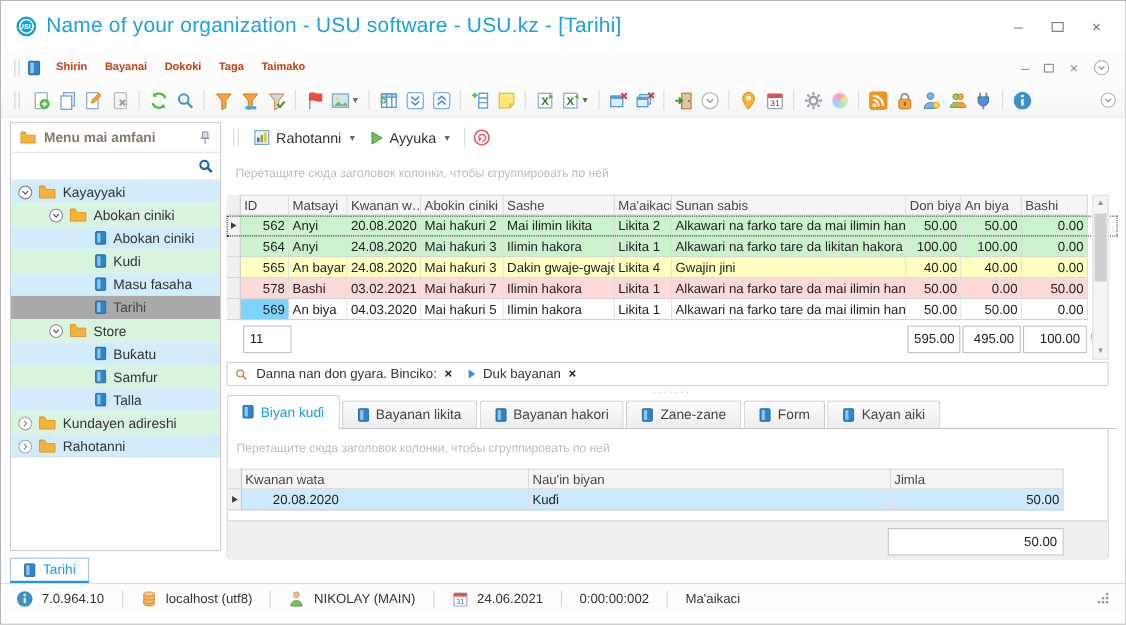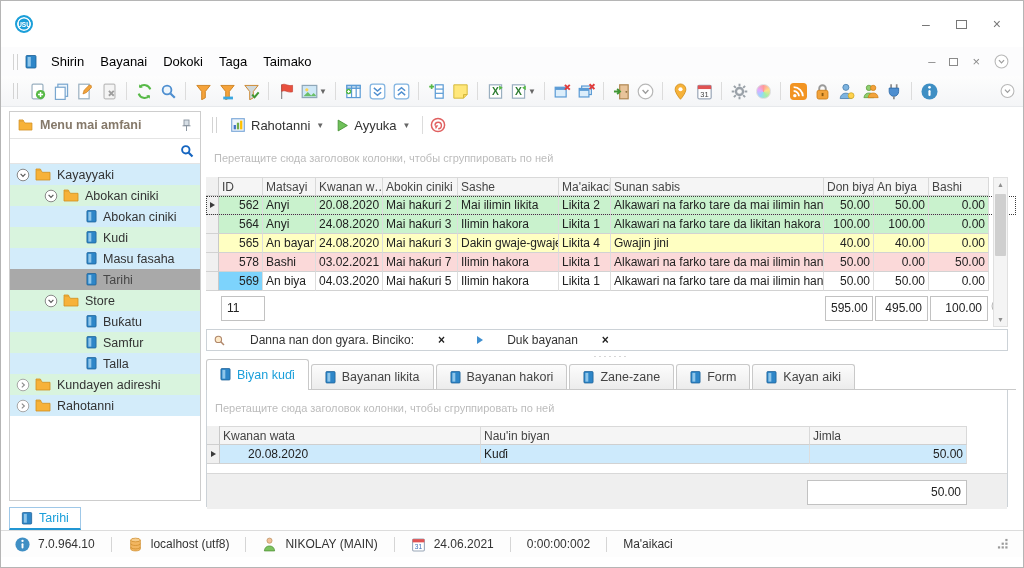--- a/index.html
+++ b/index.html
@@ -10,21 +10,21 @@
   #titlebar { position:absolute; top:0; left:0; right:0; height:46px; display:flex; align-items:center; padding:0 14px; background:#fff; }
   #logo { width:18px; height:18px; border-radius:50%; background:#1b9fd9; color:#fff; font-size:6.5px; font-weight:bold; display:flex; align-items:center; justify-content:center; border:2px solid #1b9fd9; box-shadow:inset 0 0 0 1.5px #fff; }
   #title-text { margin-left:9px; font-size:19px; color:#1ba1dc; letter-spacing:.2px; white-space:nowrap; }
   #win-controls { margin-left:auto; display:flex; gap:26px; align-items:center; padding-right:8px; color:#777; }
   .wc { font-size:14px; cursor:default; line-height:1; }
   .wc-max { width:11px; height:9px; border:1px solid #777; }
 
   
   #menubar { position:absolute; top:46px; left:0; right:0; height:29px; display:flex; align-items:center; padding:0 10px; background:#fcfcfd; }
   .grip { width:5px; height:16px; border-left:1px solid #d3d3d3; border-right:1px solid #d3d3d3; margin:0 7px 0 2px; }
-  .menu-item { font-size:13px; color:#000000; padding:3px 8px; }
+  .menu-item { font-size:10px; color:#c2410c; padding:3px 8px;font-weight:bold; }
   #mdi-controls { margin-left:auto; display:flex; gap:14px; align-items:center; color:#8a8a8a; padding-right:4px; }
   .mdi-min { font-size:13px; }
   .mdi-restore { position:relative; width:9px; height:8px; border:1px solid #8a8a8a; background:#fff; }
   .mdi-restore::before { content:""; position:absolute; left:2px; top:-4px; width:8px; height:7px; border:1px solid #8a8a8a; background:#fff; z-index:-1; }
   .mdi-close { font-size:13px; }
 
   
   #toolbar { position:absolute; top:75px; left:0; right:0; height:31px; display:flex; align-items:center; padding:0 10px; background:linear-gradient(#fdfdfd,#f4f5f7); border-bottom:1px solid #e7e9ec; }
   .tbi { width:22px; height:22px; display:flex; align-items:center; justify-content:center; margin:0 1px; border-radius:2px; }
   .tbi svg { width:17px; height:17px; }
@@ -68,21 +68,21 @@
   .row-arrow { width:0; height:0; border-left:5px solid #3a3a3a; border-top:3.5px solid transparent; border-bottom:3.5px solid transparent; }
 
   #mt-summary { position:relative; height:30px; margin-top:3px; }
   .sum-box { position:absolute; top:2px; height:25px; line-height:23px; background:#fff; border:1px solid #c2c2c2; font-size:12px; color:#222; padding:0 5px; }
 
   #vscroll { position:absolute; right:8px; top:38px; width:15px; height:150px; background:#f4f4f4; border:1px solid #e0e0e0; }
   #vscroll .arr { position:absolute; left:0; right:0; height:13px; display:flex; align-items:center; justify-content:center; font-size:7px; color:#8f8f8f; }
   #vscroll .arr.dn { bottom:0; }
   #vscroll .thumb { position:absolute; left:1px; right:1px; top:16px; height:62px; background:#cfcfcf; border-radius:1px; }
 
-  #filterbar { height:22px; margin-top:2px; margin-right:8px; border:1px solid #ccd2d7; display:flex; align-items:center; gap:24px; padding:0 6px; font-size:12px; color:#333; background:#fff; }
+  #filterbar { height:22px; margin-top:2px; margin-right:8px; border:1px solid #ccd2d7; display:flex; align-items:center; gap:7px; padding:0 6px; font-size:12px; color:#333; background:#fff; }
   .fb-x { color:#222; font-size:12px; font-weight:bold; }
   .fb-play { width:0; height:0; border-left:6px solid #3f8fd0; border-top:4px solid transparent; border-bottom:4px solid transparent; }
 
   #splitter { height:9px; display:flex; align-items:center; justify-content:center; color:#a9a9a9; font-size:9px; letter-spacing:2px; line-height:0; }
 
   #tabbar { height:30px; display:flex; align-items:flex-end; gap:2px; border-bottom:1px solid #c9c9c9; padding-right:8px; }
   .tab { display:flex; align-items:center; gap:6px; height:25px; padding:0 13px; font-size:12.5px; color:#444; background:linear-gradient(#fcfcfc,#ececec); border:1px solid #c9c9c9; border-bottom:none; border-radius:3px 3px 0 0; white-space:nowrap; }
   .tab.active { height:30px; background:#fff; color:#1a9fda; position:relative; }
   .tab.active::after { content:""; position:absolute; bottom:-1px; left:0; right:0; height:1px; background:#fff; }
   .tab svg { width:13px; height:14px; }
@@ -103,20 +103,21 @@
   .st-item svg { width:15px; height:15px; }
   #grip-resize { margin-left:auto; }
 </style>
 </head>
 <body>
 
 <div id="frame">
 
   <div id="titlebar">
     <div id="logo">USU</div>
+    <div id="title-text">Name of your organization - USU software - USU.kz - [Tarihi]</div>
     <div id="win-controls">
       <span class="wc">–</span>
       <span class="wc wc-max"></span>
       <span class="wc">×</span>
     </div>
   </div>
 
   <div id="menubar">
     <span class="grip"></span>
     <span id="menu-doc-icon" style="display:flex;margin-right:6px;">

